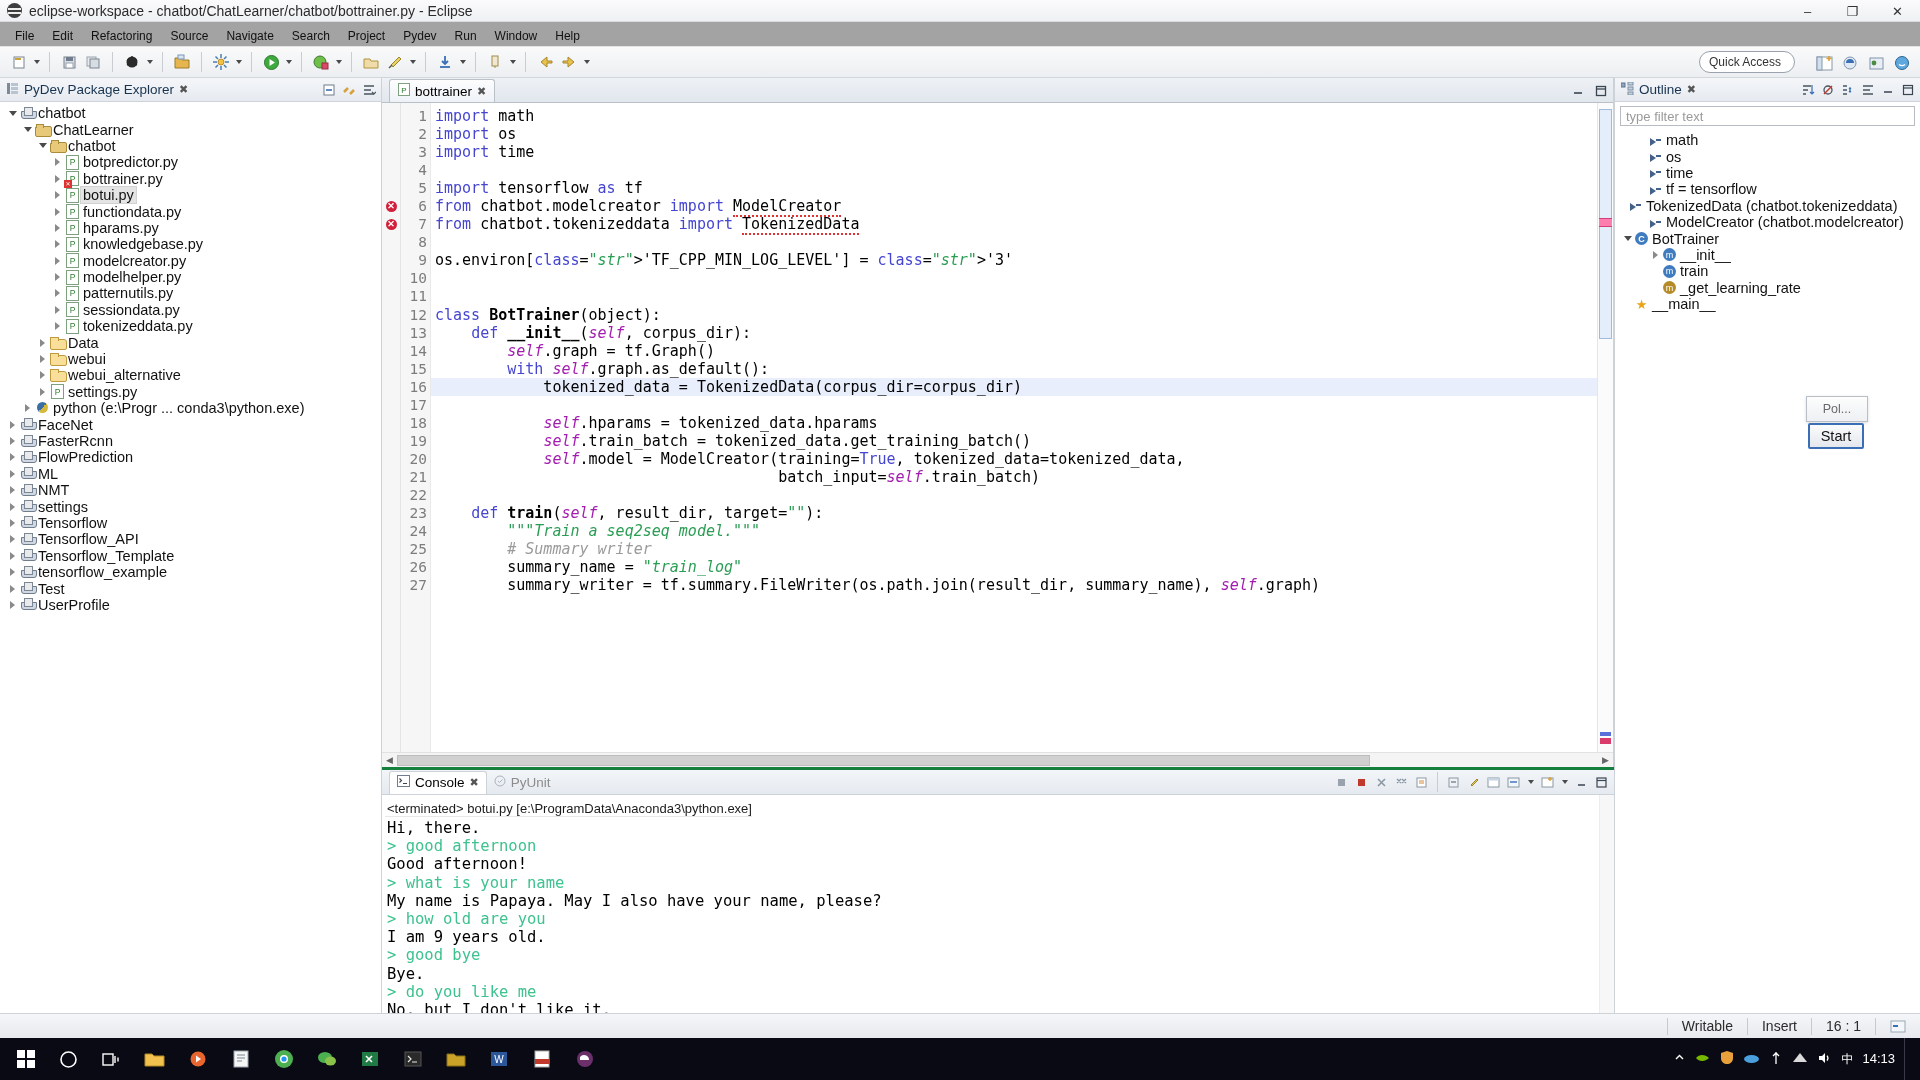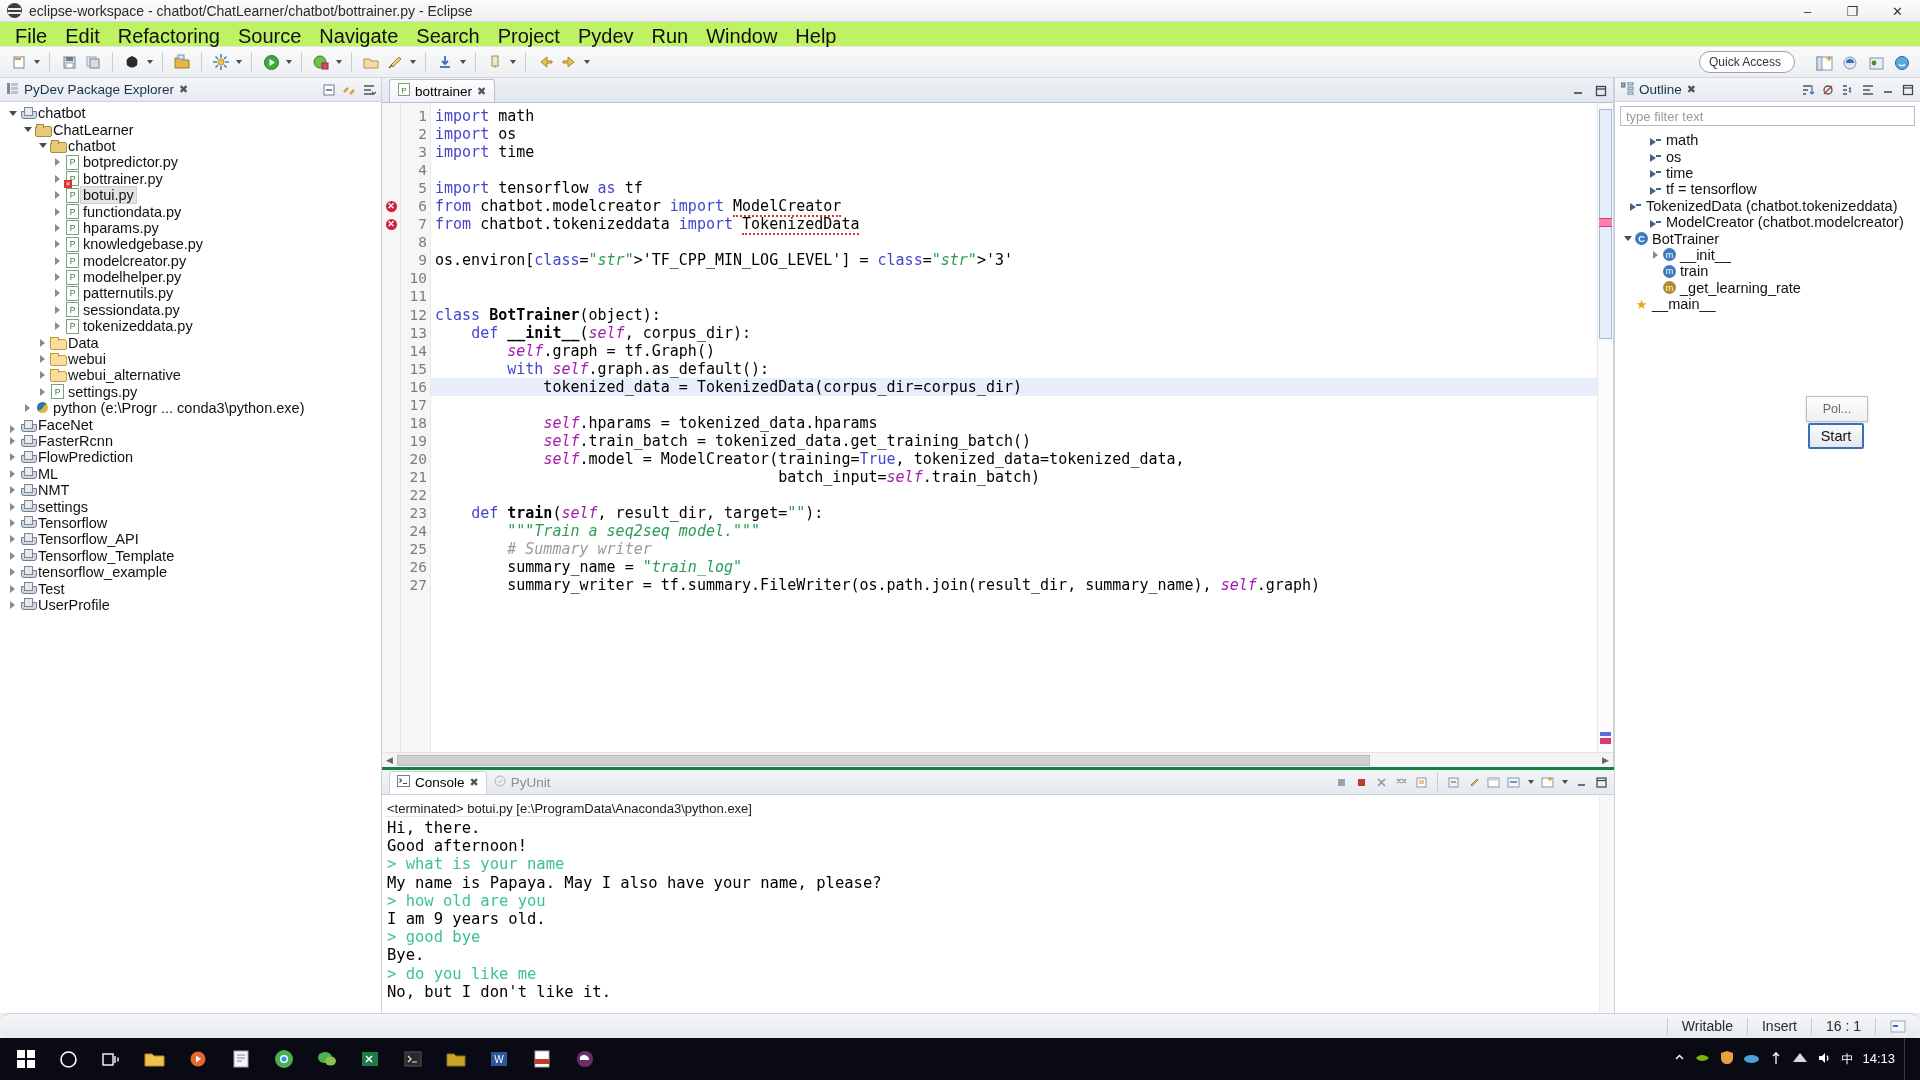--- a/index.html
+++ b/index.html
@@ -31,22 +31,22 @@
     content:""; position:absolute; left:1px; right:1px; top:9px; height:2px; background:#eee;
   }
   .win-btns { position: absolute; right: 0; top: 0; height: 22px; display: flex; }
   .win-btn {
     width: 45px; height: 22px; display: flex; align-items: center; justify-content: center;
     font-size: 13px; color: #333;
   }
 
   
   .menubar {
-    height: 25px; background: #bef264; border-bottom: 1px solid #e4e4e4;
-    display: flex; align-items: flex-start; padding-left: 6px; font-size: 20px;
+    height: 25px; background: #a3a3a3; border-bottom: 1px solid #e4e4e4;
+    display: flex; align-items: flex-end; padding-left: 6px; font-size: 12px;
   }
   .menu-item { padding: 3px 9px; color: #111; white-space: nowrap; }
 
   
   .toolbar {
     height: 31px; background: linear-gradient(#fafafa,#eceff2);
     border-bottom: 1px solid #d4d7da;
     display: flex; align-items: center; padding: 0 4px; position: relative;
   }
   .tgroup { display: flex; align-items: center; padding: 0 3px; }
@@ -271,21 +271,21 @@
   .start-btn {
     position: absolute; right: 56px; top: 345px; width: 56px; height: 26px;
     background: linear-gradient(#fafbfc,#e4e8ee); border: 2px solid #3a6fb5;
     border-radius: 2px; font-size: 14.5px; color: #111;
     display:flex; align-items:center; justify-content:center;
   }
 
   
   .statusbar {
     height: 25px; background: linear-gradient(#f4f6f8,#e7eaee); border-top: 1px solid #cdd2d8;
-    display: flex; align-items: center; font-size: 14px; color: #2b2b2b; border-radius: 10px;
+    display: flex; align-items: center; font-size: 14px; color: #2b2b2b;
   }
   .st-sec { padding: 0 14px; height: 25px; display: flex; align-items: center; }
   .st-div { width: 1px; height: 17px; background: #c6cad0; }
   .st-spacer { flex: 1; }
 
   
   .taskbar {
     height: 42px; background: #0a0a14; display: flex; align-items: center;
     padding-left: 4px; color: #fff; position: relative;
   }
@@ -646,21 +646,21 @@
             </span>
             <span class="tlabel">settings.py</span>
           </div>
           <div class="trow" style="padding-left: 21px;">
             <span class="twist closed"></span>
             <span class="ticon">
               <span class="ic-snake"></span>
             </span>
             <span class="tlabel">python  (e:\Progr ... conda3\python.exe)</span>
           </div>
-          <div class="trow" style="padding-left: 6px; align-items: flex-end;">
+          <div class="trow" style="padding-left: 6px;">
             <span class="twist closed"></span>
             <span class="ticon">
               <span class="ic-proj"></span>
             </span>
             <span class="tlabel">FaceNet</span>
           </div>
           <div class="trow" style="padding-left: 6px;">
             <span class="twist closed"></span>
             <span class="ticon">
               <span class="ic-proj"></span>
@@ -968,20 +968,21 @@
                   <rect x="2" y="2" width="9" height="9" fill="none" stroke="#3a4550" stroke-width="1.2"></rect>
                   <path d="M2 4.5h9" stroke="#3a4550" stroke-width="1.2"></path>
                 </svg>
               </div>
           </div>
         </div>
         <div class="console-body">
           <div class="cterm">&lt;terminated&gt; botui.py [e:\ProgramData\Anaconda3\python.exe]</div>
           <div id="console-lines">
               <div class="oline">Hi, there.</div>
+              <div class="oline"><span class="usr">&gt; good afternoon</span></div>
               <div class="oline">Good afternoon!</div>
               <div class="oline"><span class="usr">&gt; what is your name</span></div>
               <div class="oline">My name is Papaya. May I also have your name, please?</div>
               <div class="oline"><span class="usr">&gt; how old are you</span></div>
               <div class="oline">I am 9 years old.</div>
               <div class="oline"><span class="usr">&gt; good bye</span></div>
               <div class="oline">Bye.</div>
               <div class="oline"><span class="usr">&gt; do you like me</span></div>
               <div class="oline">No, but I don't like it.</div>
             </div>

